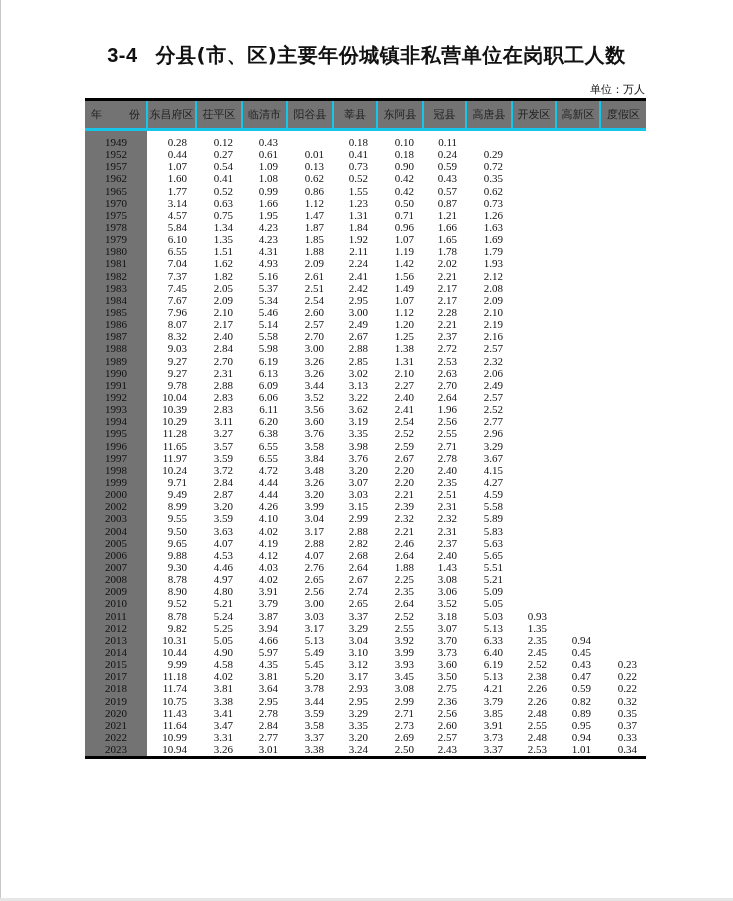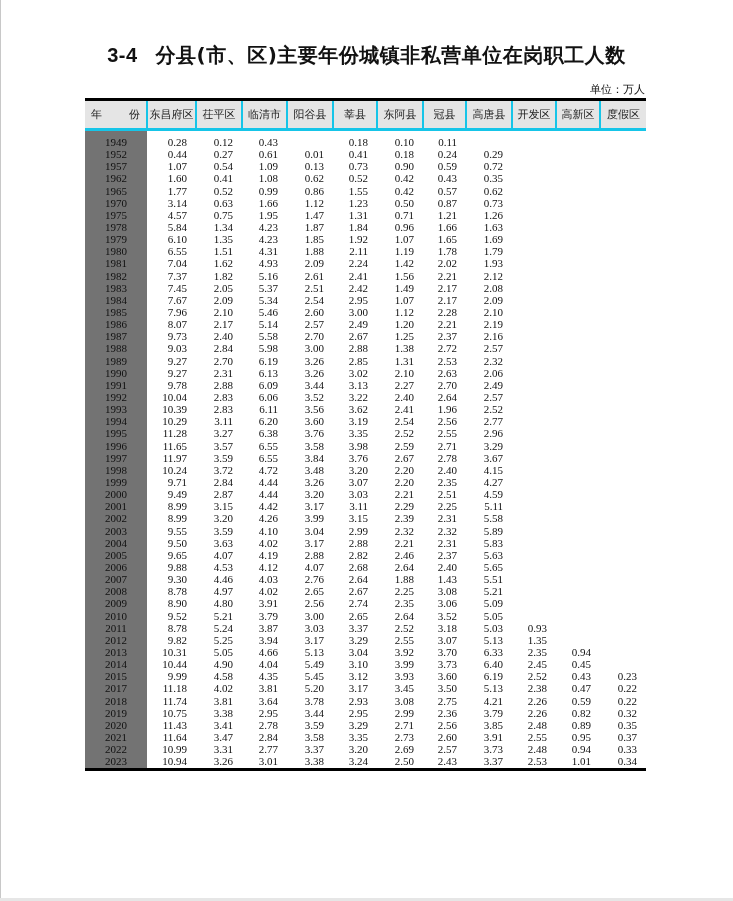--- a/index.html
+++ b/index.html
@@ -19,21 +19,21 @@
   .unit {
     position: absolute; right: 88px; top: 82px; font-size: 11px;
     font-family: "DejaVu Sans", sans-serif;
     margin-left: 11px;
   }
   table.data {
     position: absolute; left: 85px; top: 98px; width: 561px;
     border-collapse: collapse; table-layout: fixed;
   }
   table.data thead tr th {
-    background: #e5e5e5;
+    background: #737373;
     border-top: 3px solid #000;
     border-bottom: 3px solid #16c5e8;
     border-left: 2px solid #16c5e8;
     height: 27px; padding: 0;
     font-size: 11px; font-weight: normal;
     font-family: "DejaVu Sans", sans-serif;
     color: #222; white-space: nowrap; text-align: center;
   }
   table.data thead tr th:first-child { border-left: none; letter-spacing: 8px; padding-left: 6px; }
   table.data tbody td {
@@ -311,21 +311,21 @@
         <td class="val">2.49</td>
         <td class="val">1.20</td>
         <td class="val">2.21</td>
         <td class="val">2.19</td>
         <td class="val"></td>
         <td class="val"></td>
         <td class="val"></td>
       </tr>
       <tr>
         <td class="year">1987</td>
-        <td class="val">9.73</td>
+        <td class="val">8.32</td>
         <td class="val">2.40</td>
         <td class="val">5.58</td>
         <td class="val">2.70</td>
         <td class="val">2.67</td>
         <td class="val">1.25</td>
         <td class="val">2.37</td>
         <td class="val">2.16</td>
         <td class="val"></td>
         <td class="val"></td>
         <td class="val"></td>
@@ -501,34 +501,20 @@
       <tr>
         <td class="year">2000</td>
         <td class="val">9.49</td>
         <td class="val">2.87</td>
         <td class="val">4.44</td>
         <td class="val">3.20</td>
         <td class="val">3.03</td>
         <td class="val">2.21</td>
         <td class="val">2.51</td>
         <td class="val">4.59</td>
-        <td class="val"></td>
-        <td class="val"></td>
-        <td class="val"></td>
-      </tr>
-      <tr>
-        <td class="year">2001</td>
-        <td class="val">8.99</td>
-        <td class="val">3.15</td>
-        <td class="val">4.42</td>
-        <td class="val">3.17</td>
-        <td class="val">3.11</td>
-        <td class="val">2.29</td>
-        <td class="val">2.25</td>
-        <td class="val">5.11</td>
         <td class="val"></td>
         <td class="val"></td>
         <td class="val"></td>
       </tr>
       <tr>
         <td class="year">2002</td>
         <td class="val">8.99</td>
         <td class="val">3.20</td>
         <td class="val">4.26</td>
         <td class="val">3.99</td>
@@ -691,21 +677,21 @@
         <td class="val">3.70</td>
         <td class="val">6.33</td>
         <td class="val">2.35</td>
         <td class="val">0.94</td>
         <td class="val"></td>
       </tr>
       <tr>
         <td class="year">2014</td>
         <td class="val">10.44</td>
         <td class="val">4.90</td>
-        <td class="val">4.04</td>
+        <td class="val">5.97</td>
         <td class="val">5.49</td>
         <td class="val">3.10</td>
         <td class="val">3.99</td>
         <td class="val">3.73</td>
         <td class="val">6.40</td>
         <td class="val">2.45</td>
         <td class="val">0.45</td>
         <td class="val"></td>
       </tr>
       <tr>

